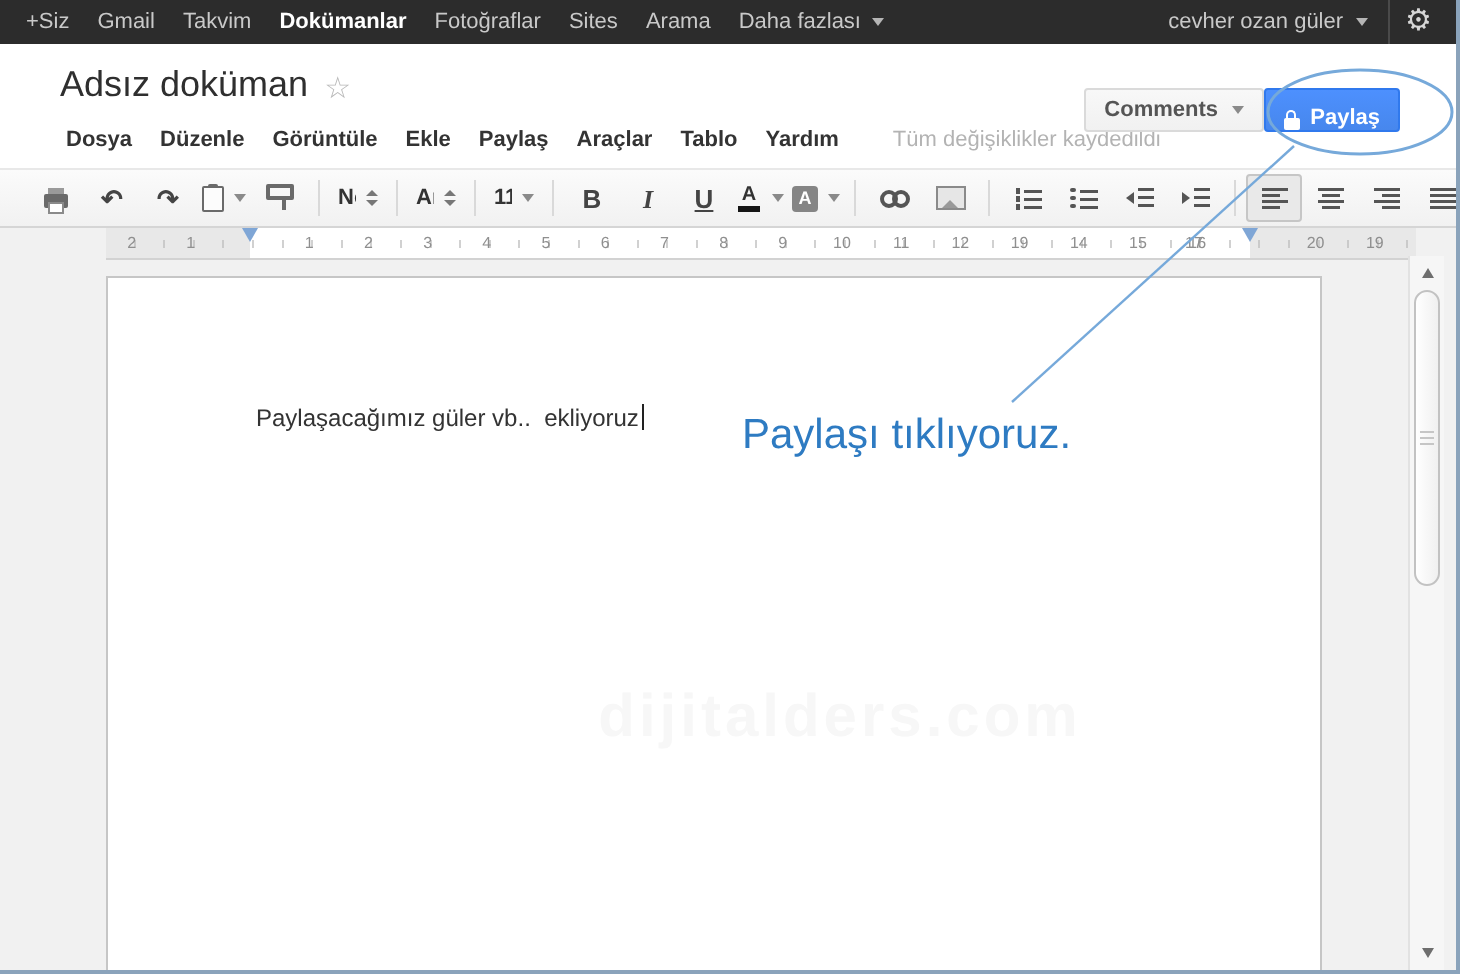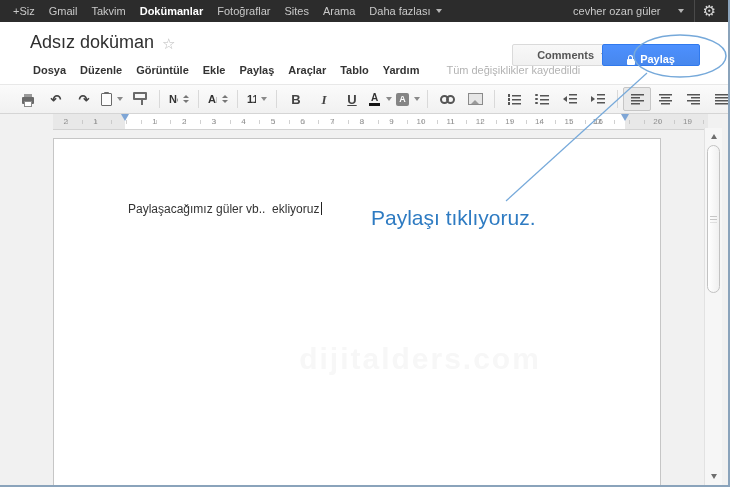--- a/index.html
+++ b/index.html
@@ -6,32 +6,32 @@
   .screen{position:relative;width:730px;height:487px;overflow:hidden;
     font-family:"Liberation Sans",sans-serif;background:#f1f1f1;
     border-right:2px solid #8aa3bb;border-bottom:2px solid #8aa3bb;box-sizing:border-box;}
 
   
   .topbar{position:absolute;top:0;left:0;right:0;height:22px;background:#2c2c2c;display:flex;align-items:center;padding:0 6px;z-index:5;}
   .tb-item{display:flex;align-items:center;gap:4px;color:#c9c9c9;font-size:11px;height:26px;line-height:22px;padding:0 7px;cursor:pointer;position:relative;}
   .tb-item.active{color:#fff;font-weight:bold;}
   .tb-item.active::before{content:"";position:absolute;top:0;left:5px;right:5px;height:2px;background:var(--tab-red,#c5443c);}
   .tb-right{margin-left:auto;display:flex;align-items:center;}
-  .tb-user{display:flex;align-items:center;gap:16px;color:#c9c9c9;font-size:11px;padding:0 8px;}
+  .tb-user{display:flex;align-items:center;gap:5px;color:#c9c9c9;font-size:11px;padding:0 8px;}
   .tb-div{width:1px;height:22px;background:#4a4a4a;margin:0 2px;}
   .gear{color:#d6d6d6;font-size:15px;line-height:22px;padding:0 6px;}
 
   
   .header{position:absolute;top:22px;left:0;right:0;height:62px;background:#fff;}
   .doc-title{position:absolute;left:30px;top:10px;font-size:18px;color:#2f2f2f;display:flex;align-items:center;gap:8px;}
   .star{color:#b9b9b9;font-size:15px;margin-top:2px;}
   .menus{position:absolute;left:30px;top:40px;display:flex;align-items:center;}
   .menu-item{font-size:11px;font-weight:bold;color:#333;margin-right:8px;padding:2px 3px;cursor:pointer;}
   .save-status{font-size:11px;color:#b3b3b3;margin-left:16px;font-weight:normal;}
-  .hbtn{position:absolute;top:22px;height:22px;display:flex;align-items:center;gap:5px;font-size:11px;font-weight:bold;border-radius:2px;box-sizing:border-box;padding:0 24px;cursor:pointer;}
+  .hbtn{position:absolute;top:22px;height:22px;display:flex;align-items:center;gap:5px;font-size:11px;font-weight:bold;border-radius:2px;box-sizing:border-box;padding:0 9px;cursor:pointer;}
   .btn-comments{right:96px;background:linear-gradient(#f8f8f8,#f1f1f1);border:1px solid #dadada;color:#555;}
   .btn-share{right:28px;background:linear-gradient(var(--share-blue,#4d90fe),#4787ed);border:1px solid #3079ed;color:#fff;align-items:flex-end;}
   .lock{width:8px;height:6px;background:#fff;border-radius:1px;position:relative;margin-top:3px;}
   .lock::before{content:"";position:absolute;left:1px;top:-4px;width:3px;height:3px;border:1.5px solid #fff;border-bottom:none;border-radius:3px 3px 0 0;}
 
   
   .toolbar{position:absolute;top:84px;left:0;right:0;height:28px;background:linear-gradient(#fbfbfb,#f1f1f1);
     border-top:1px solid #e8e8e8;border-bottom:1px solid #d5d5d5;display:flex;align-items:center;padding-left:14px;box-sizing:content-box;}
   .tbtn{height:22px;min-width:20px;display:flex;align-items:center;justify-content:center;gap:3px;border-radius:2px;color:#444;padding:0 3px;cursor:pointer;border:1px solid transparent;}
   .tbtn.active{background:#e9e9e9;border:1px solid #c6c6c6;}

